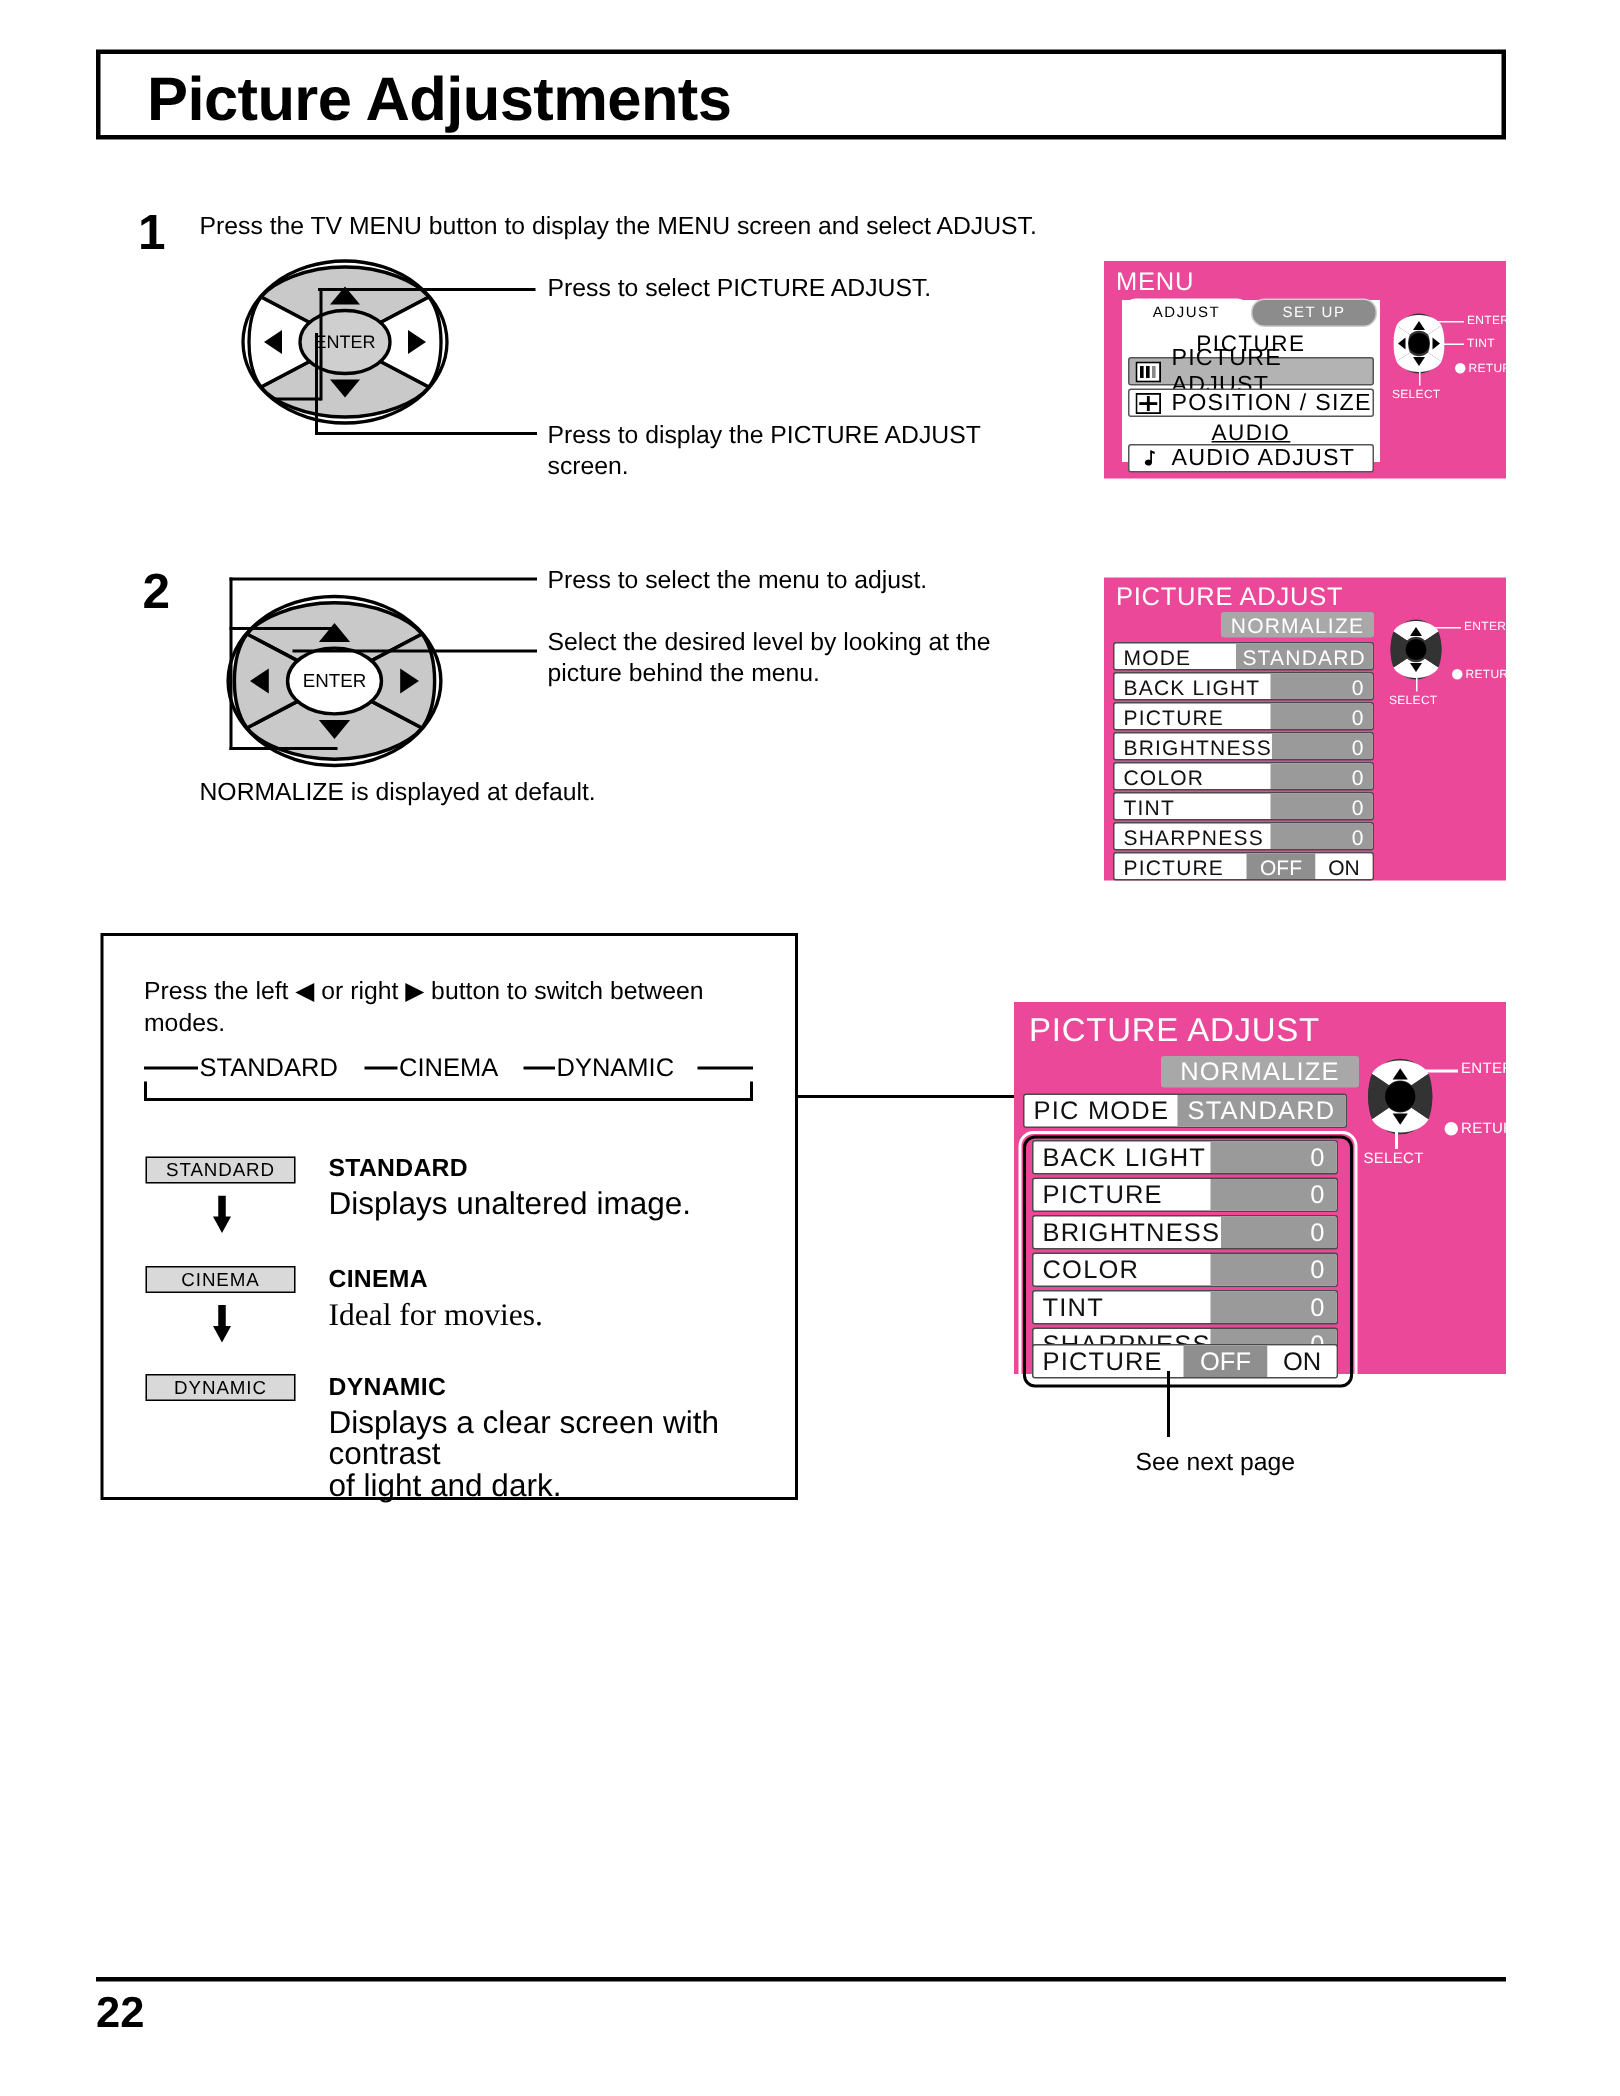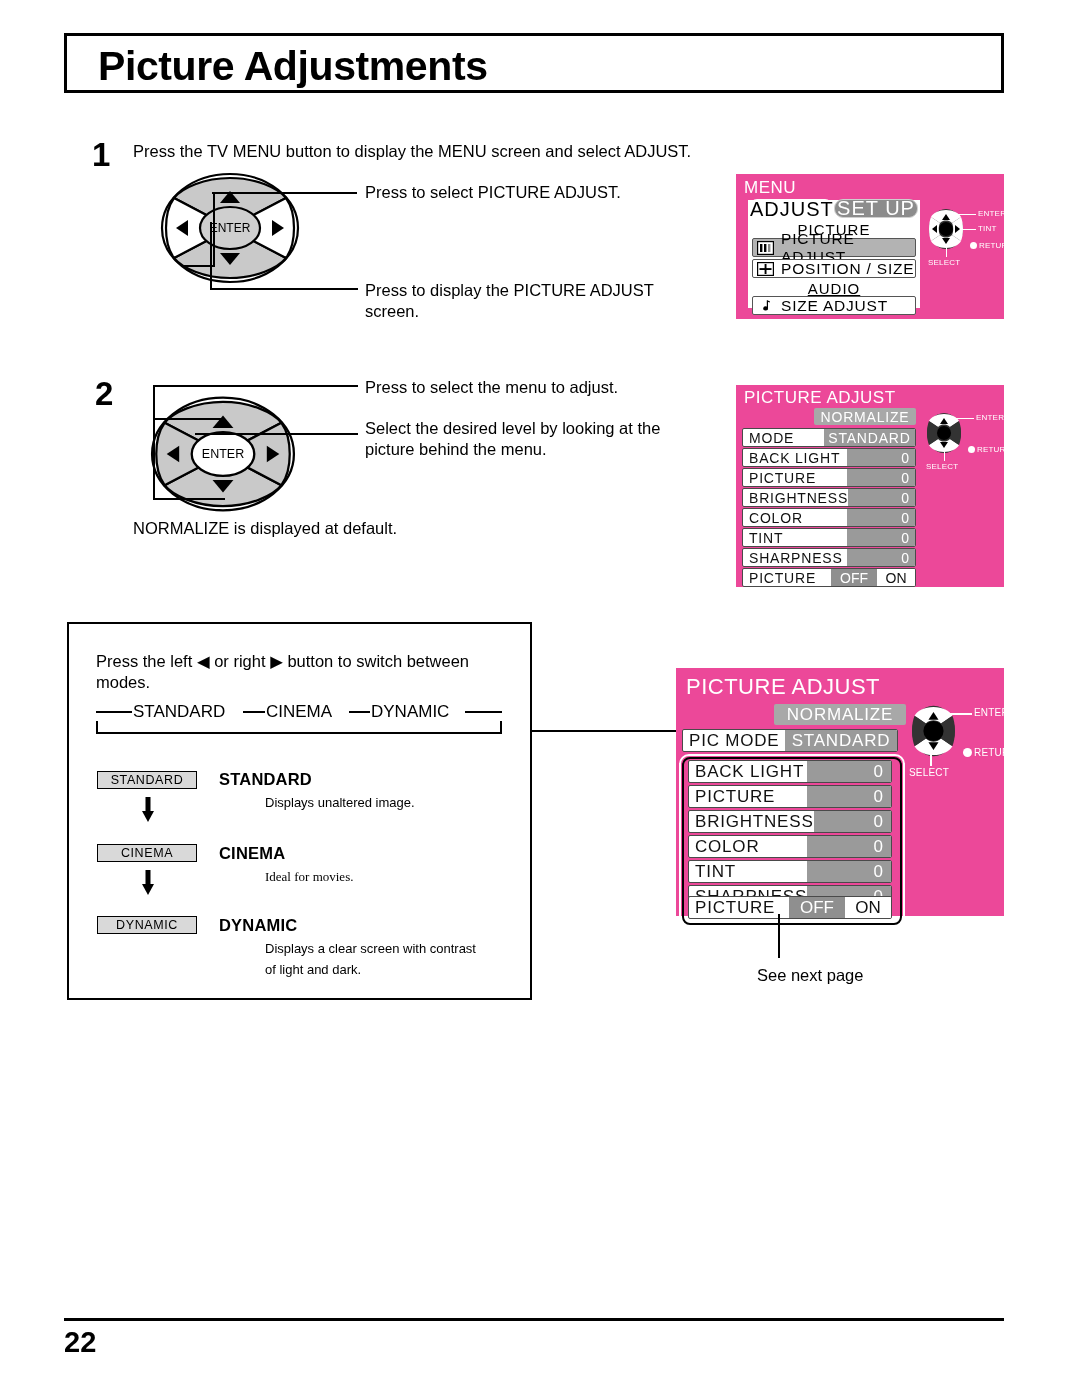--- a/index.html
+++ b/index.html
@@ -38,21 +38,21 @@
   }
   .osd-title {
     color:#ffffff; font-size:17px; letter-spacing:0.5px;
   }
 
   .white-area { background:#ffffff; }
 
   
   .tab {
     box-sizing:border-box; text-align:center;
-    font-size:20px; letter-spacing:1px;
+    font-size:10px; letter-spacing:1px;
   }
   .tab-active { background:#ffffff; color:#000; border-radius:7px 7px 0 0; }
   .tab-inactive { background:#8c8c8c; color:#ffffff; border:1.5px solid #cfcfcf; border-radius:9px; }
 
   .menu-section-label { font-size:15px; text-align:center; letter-spacing:1px; color:#000; }
 
   .menu-row {
     box-sizing:border-box; border:1.5px solid #555;
     background:#ffffff; color:#000;
     font-size:15.5px; letter-spacing:0.8px;
@@ -99,21 +99,21 @@
   #modes-box {
     left:67px; top:622px; width:465px; height:378px;
     border:2px solid #000; box-sizing:border-box; background:#fff;
   }
   .chip {
     box-sizing:border-box; border:1.5px solid #000; background:#d9d9d9;
     font-size:12.5px; text-align:center; letter-spacing:0.6px;
     display:flex; align-items:center; justify-content:center;
   }
   .mode-name { font-size:16.5px; font-weight:bold; letter-spacing:0.2px; }
-  .mode-desc { font-size:13px; line-height:21px;margin-left:46px; }
+  .mode-desc { font-size:21px; line-height:21px; }
 
   
   #cycle-box {
     box-sizing:border-box; border:2px solid #000; border-top:none;
   }
 
   
   #footer-rule { left:64px; top:1318px; width:940px; height:3px; background:#000; }
   #page-no { left:64px; top:1326px; font-size:29px; font-weight:bold; }
 </style>
@@ -225,21 +225,21 @@
 
   <div class="abs menu-section-label" style="left:14px; top:106px; width:168px;text-decoration:underline;">AUDIO</div>
 
   <div class="abs menu-row" style="left:16px; top:122px; width:164px; height:19px;">
     <span class="menu-icon">
       <svg width="17" height="14" viewBox="0 0 17 14">
           <path d="M11 1 L11 9.2 A2.4 2.0 0 1 1 9.4 7.5 A2.6 2.2 0 0 0 9.8 7.6 L9.8 2.6 Z" fill="#000"></path>
           <path d="M9.8 1.2 L12.8 2.2 L12.8 3.6 L9.8 2.6 Z" fill="#000"></path>
         </svg>
     </span>
-    <span>SIZE ADJUST</span>
+    <span>AUDIO ADJUST</span>
   </div>
 
   <div class="abs" style="left:192px; top:32px;">
     <svg width="40" height="46" viewBox="0 0 40 46">
       <ellipse cx="18" cy="23" rx="17" ry="20" fill="#333"></ellipse>
       <path d="M18 4 C25 4 31 7 33 11 L24 17 C22 15 20 14.5 18 14.5 C16 14.5 14 15 12 17 L3 11 C5 7 11 4 18 4 Z" fill="#fff"></path>
       <polygon points="18,8 22,14 14,14" fill="#000"></polygon>
       <path d="M18 42 C25 42 31 39 33 35 L24 29 C22 31 20 31.5 18 31.5 C16 31.5 14 31 12 29 L3 35 C5 39 11 42 18 42 Z" fill="#fff"></path>
       <polygon points="18,38 22,32 14,32" fill="#000"></polygon>
       <path d="M1 23 C1 18 1.8 14 3 11 L12 17 C11 19 10.8 21 10.8 23 C10.8 25 11 27 12 29 L3 35 C1.8 32 1 28 1 23 Z" fill="#fff"></path>

